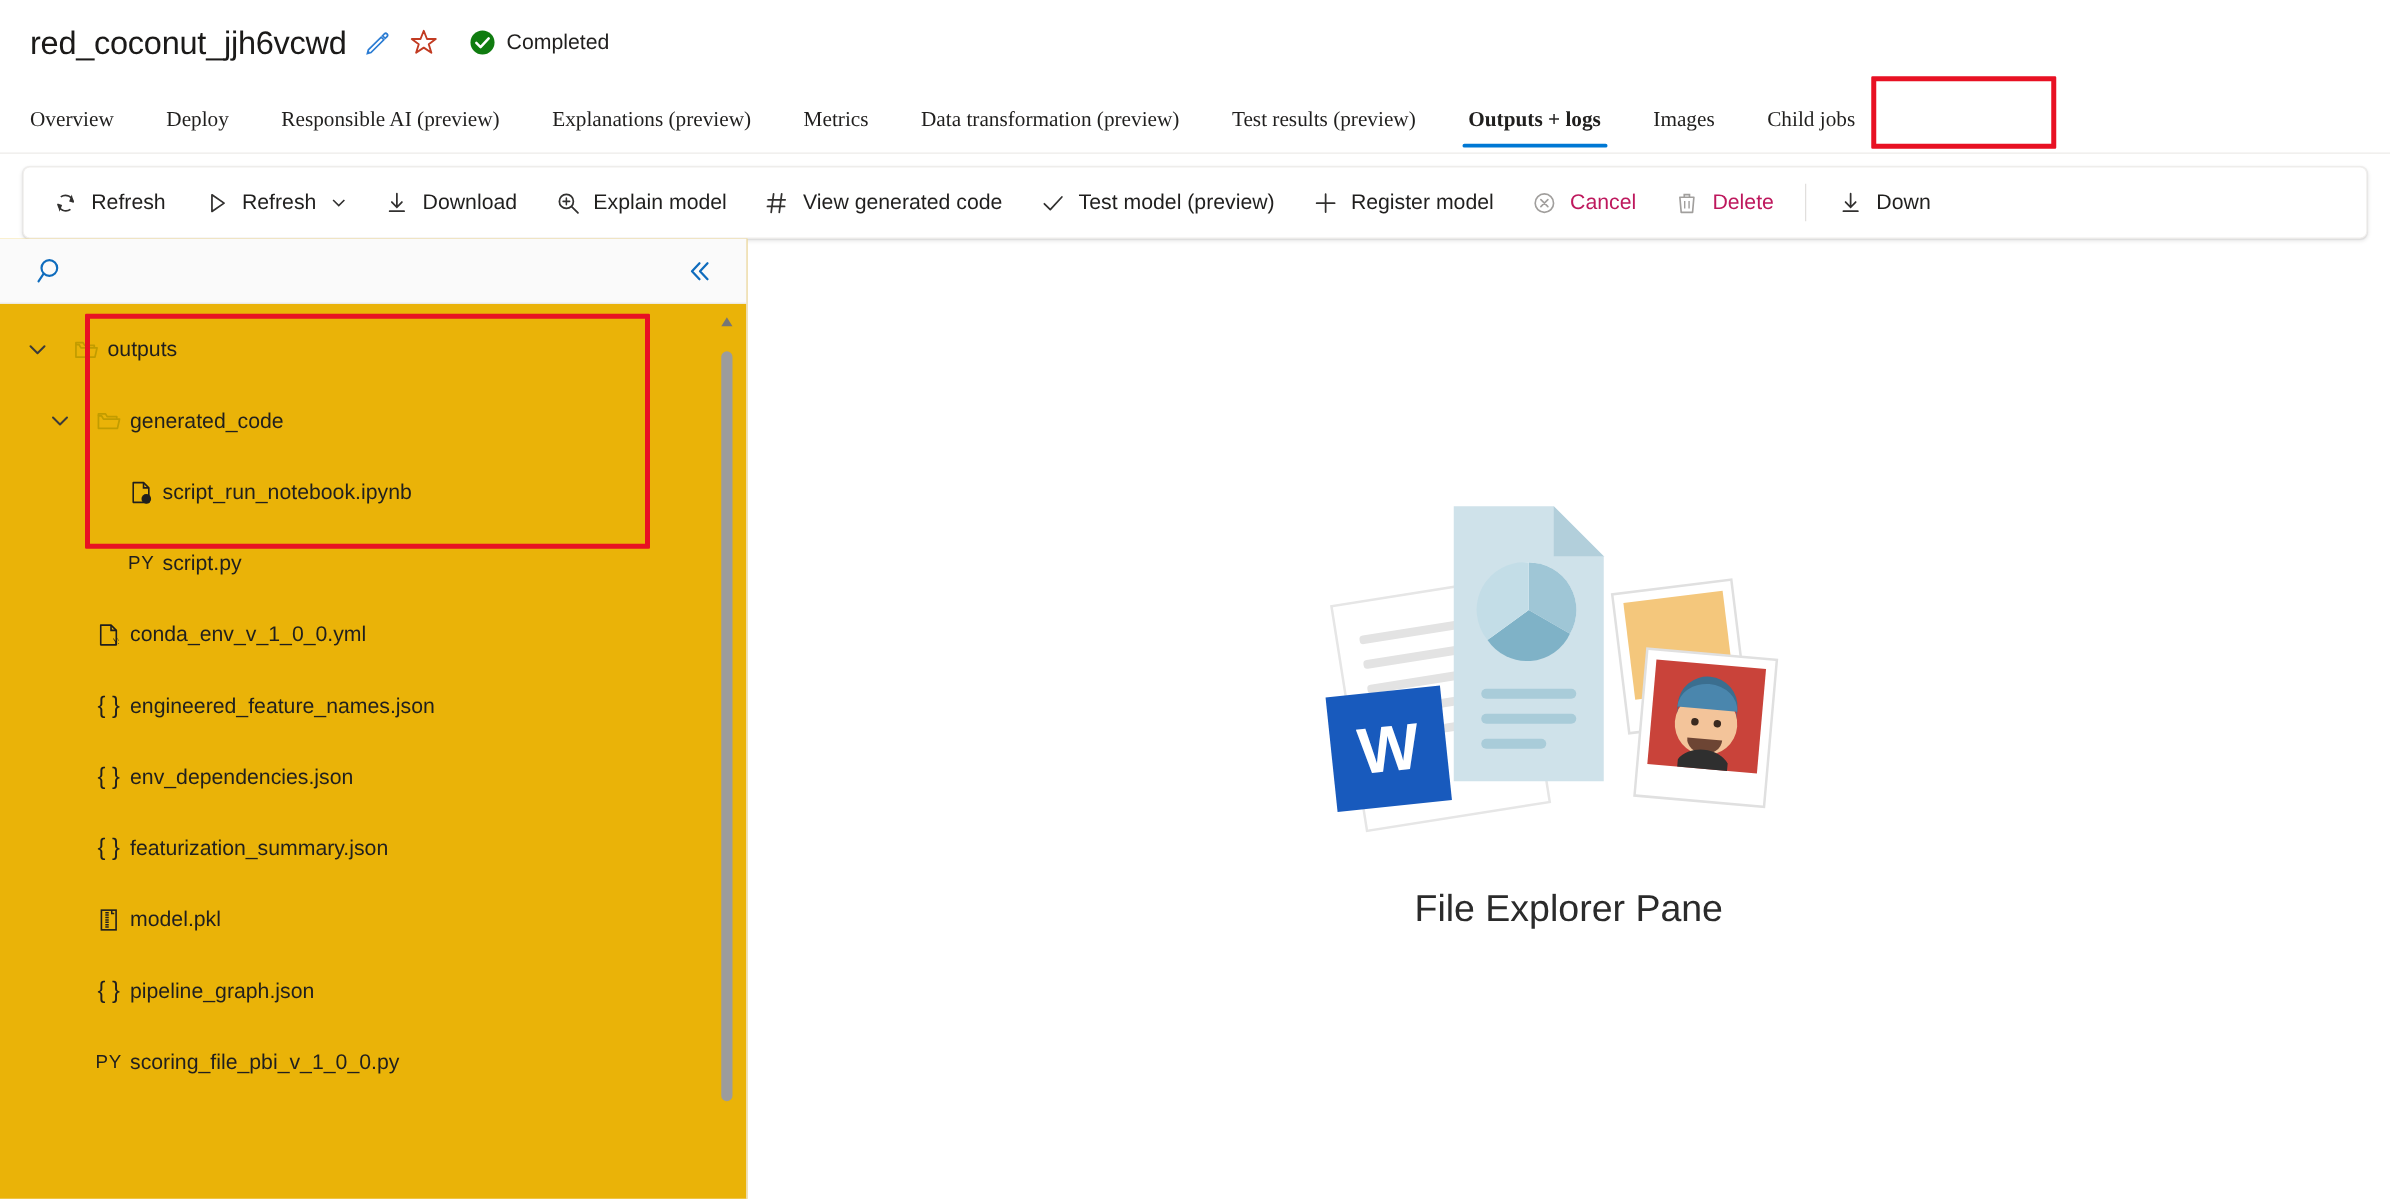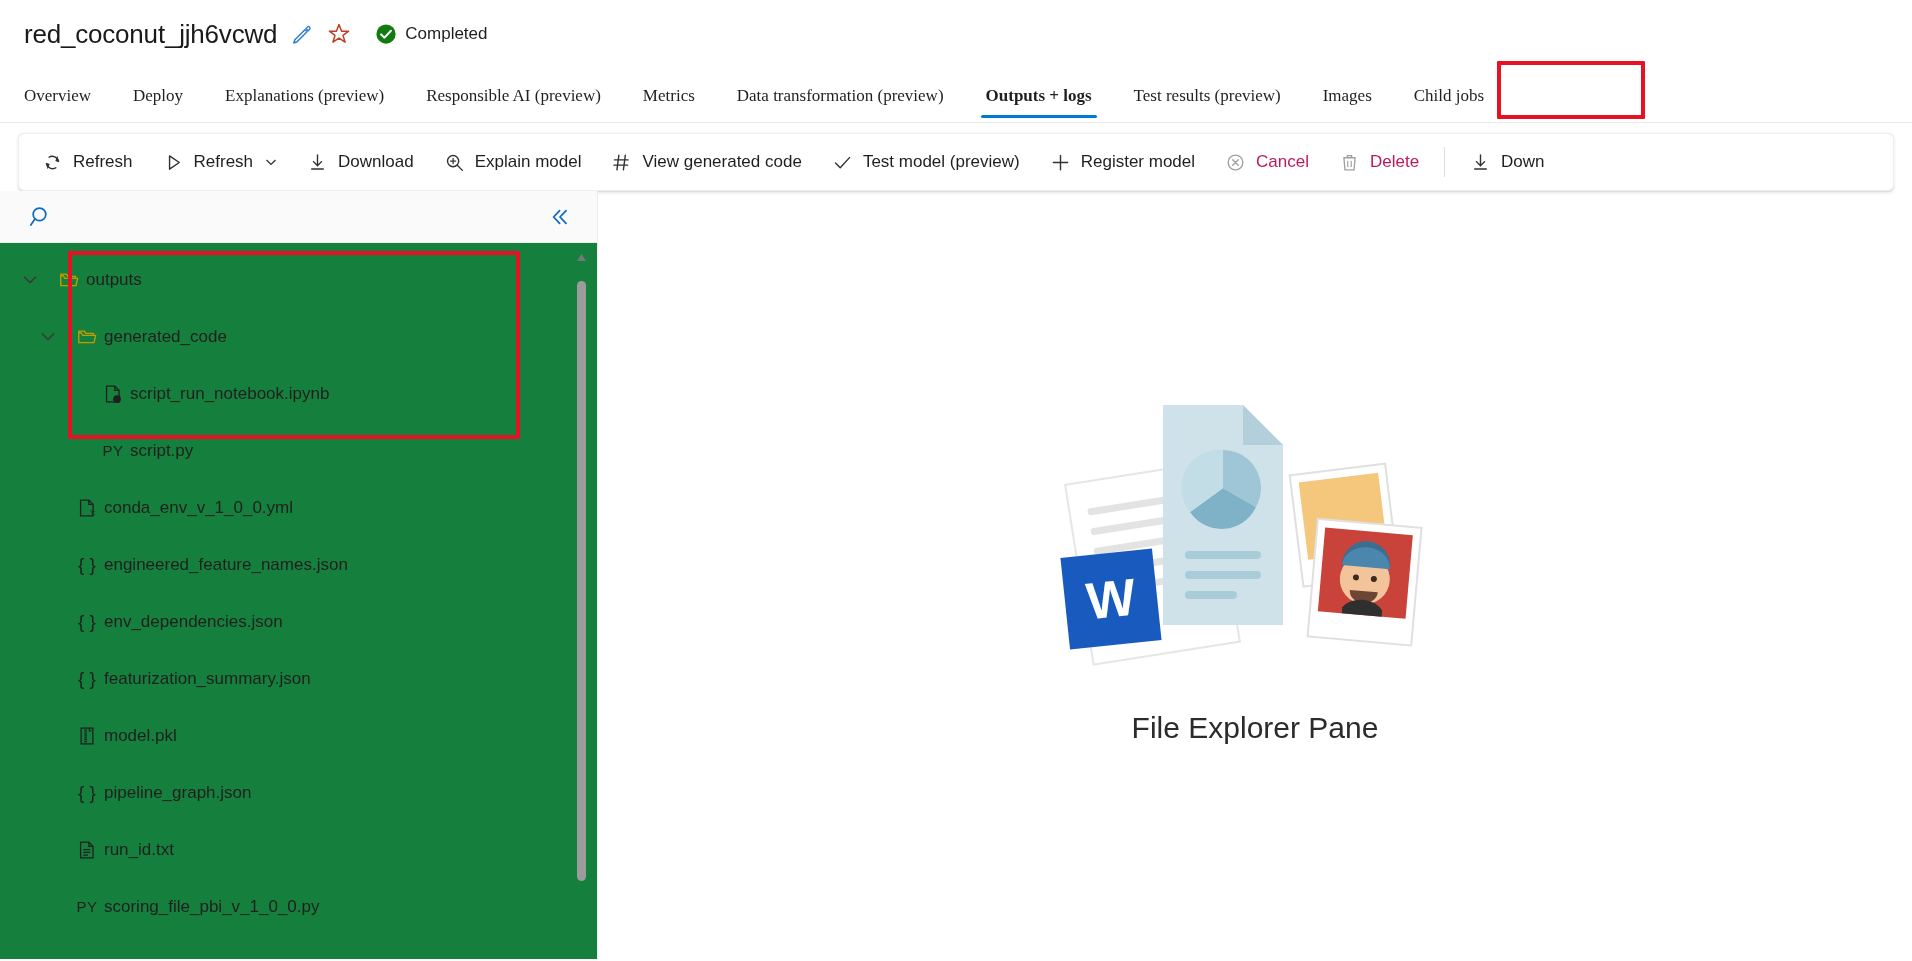--- a/index.html
+++ b/index.html
@@ -56,21 +56,21 @@
     white-space:nowrap; font-family:inherit;
   }
   .cmd.disabled { color:#be185d; cursor:default; }
   .cmd svg { flex:none; }
   .cmd .chev { width:12px; height:12px; margin-left:2px; }
   .cmd-sep { width:1px; height:30px; background:#e1dfdd; margin:0 10px; flex:none; }
 
   
   .content { display:flex; height:768px; }
 
-  .explorer { width:598px; position:relative; background:#15803d; border-right:1px solid #edebe9; }
+  .explorer { width:598px; position:relative; background:#eab308; border-right:1px solid #edebe9; }
   .explorer-toolbar {
     height:52px; display:flex; align-items:center; justify-content:space-between;
     padding:0 22px 0 24px; border-bottom:1px solid #edebe9; background:#fafafa;
   }
   .search-icon-btn, .collapse-btn { background:none; border:none; cursor:pointer; padding:4px; display:flex; }
 
   .tree { padding-top:8px; position:relative; height:716px; overflow:hidden; }
   .node { display:flex; align-items:center; height:57px; padding-left:8px; cursor:pointer; }
   .expander { width:44px; display:flex; align-items:center; justify-content:center; flex:none; }
   .expander.empty { visibility:hidden; }
@@ -121,26 +121,26 @@
       </svg>
       <span class="status-text">Completed</span>
     </div>
   </div>
 </div>
 
 <div class="tabs-wrap">
   <div class="tabs" id="tabs-container">
       <button class="tab">Overview</button>
       <button class="tab">Deploy</button>
+      <button class="tab">Responsible AI (preview)</button>
       <button class="tab">Explanations (preview)</button>
-      <button class="tab">Responsible AI (preview)</button>
       <button class="tab">Metrics</button>
       <button class="tab">Data transformation (preview)</button>
+      <button class="tab">Test results (preview)</button>
       <button class="tab active">Outputs + logs</button>
-      <button class="tab">Test results (preview)</button>
       <button class="tab">Images</button>
       <button class="tab">Child jobs</button>
     </div>
   <div class="tabs-divider"></div>
   <div class="annot" style="left:1497px; top:-9px; width:148px; height:58px;"></div>
 </div>
 
 <div class="cmdbar-outer">
   <div class="cmdbar">
 
@@ -348,31 +348,20 @@
         <div class="node ind1">
           <span class="expander empty"></span>
           <span class="node-icon">
             <span style="font-size: 19px; color: rgb(32, 31, 30);">{ }</span>
           </span>
           <span class="node-label">pipeline_graph.json</span>
         </div>
         <div class="node ind1">
           <span class="expander empty"></span>
           <span class="node-icon">
-            <svg width="22" height="22" viewBox="0 0 24 24">
-              <path d="M5 3.4 L14 3.4 L18.6 8 L18.6 20.6 L5 20.6 Z" fill="none" stroke="#201f1e" stroke-width="1.4" stroke-linejoin="round"></path>
-              <path d="M14 3.4 L14 8 L18.6 8" fill="none" stroke="#201f1e" stroke-width="1.4"></path>
-              <path d="M8 11.6 L15.6 11.6 M8 14.6 L15.6 14.6 M8 17.6 L13 17.6" stroke="#201f1e" stroke-width="1.2"></path>
-            </svg>
-          </span>
-          <span class="node-label">run_id.txt</span>
-        </div>
-        <div class="node ind1">
-          <span class="expander empty"></span>
-          <span class="node-icon">
             <span class="py-badge">PY</span>
           </span>
           <span class="node-label">scoring_file_pbi_v_1_0_0.py</span>
         </div>
       </div>
 
     <div class="annot" style="left:68px; top:60px; width:452px; height:188px;"></div>
 
     <div class="exp-scroll">
       <div class="track"></div>

